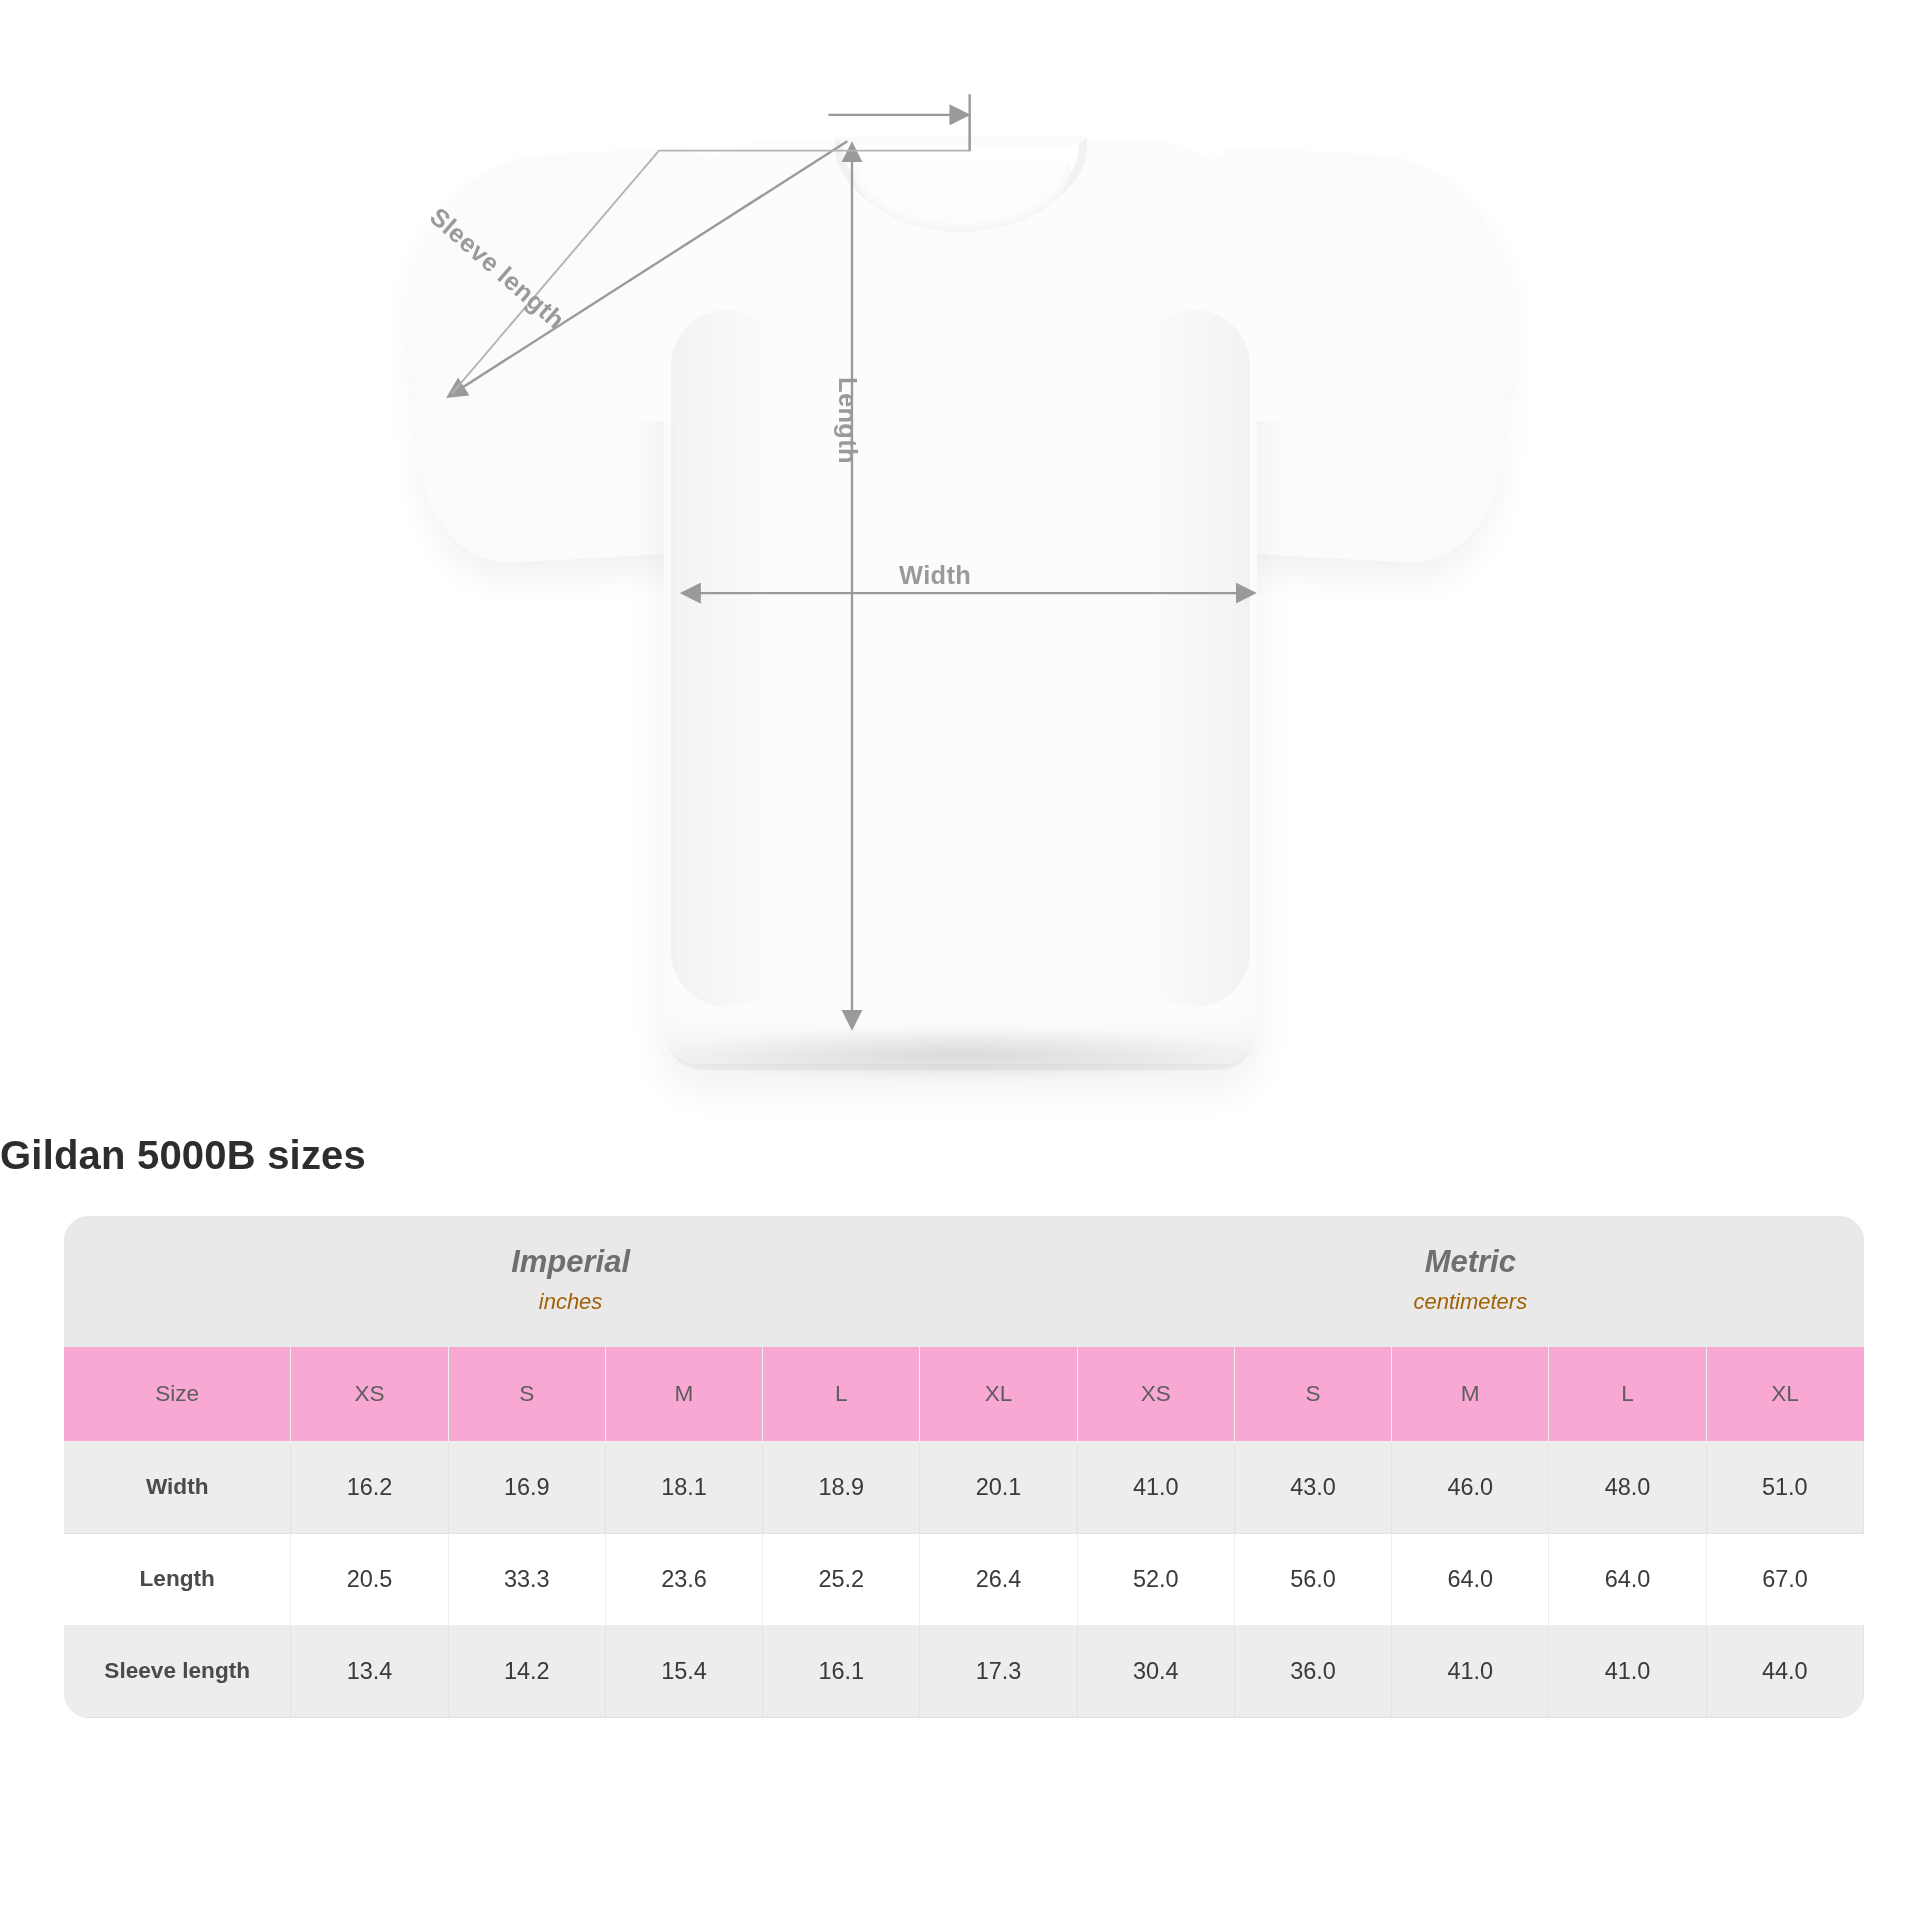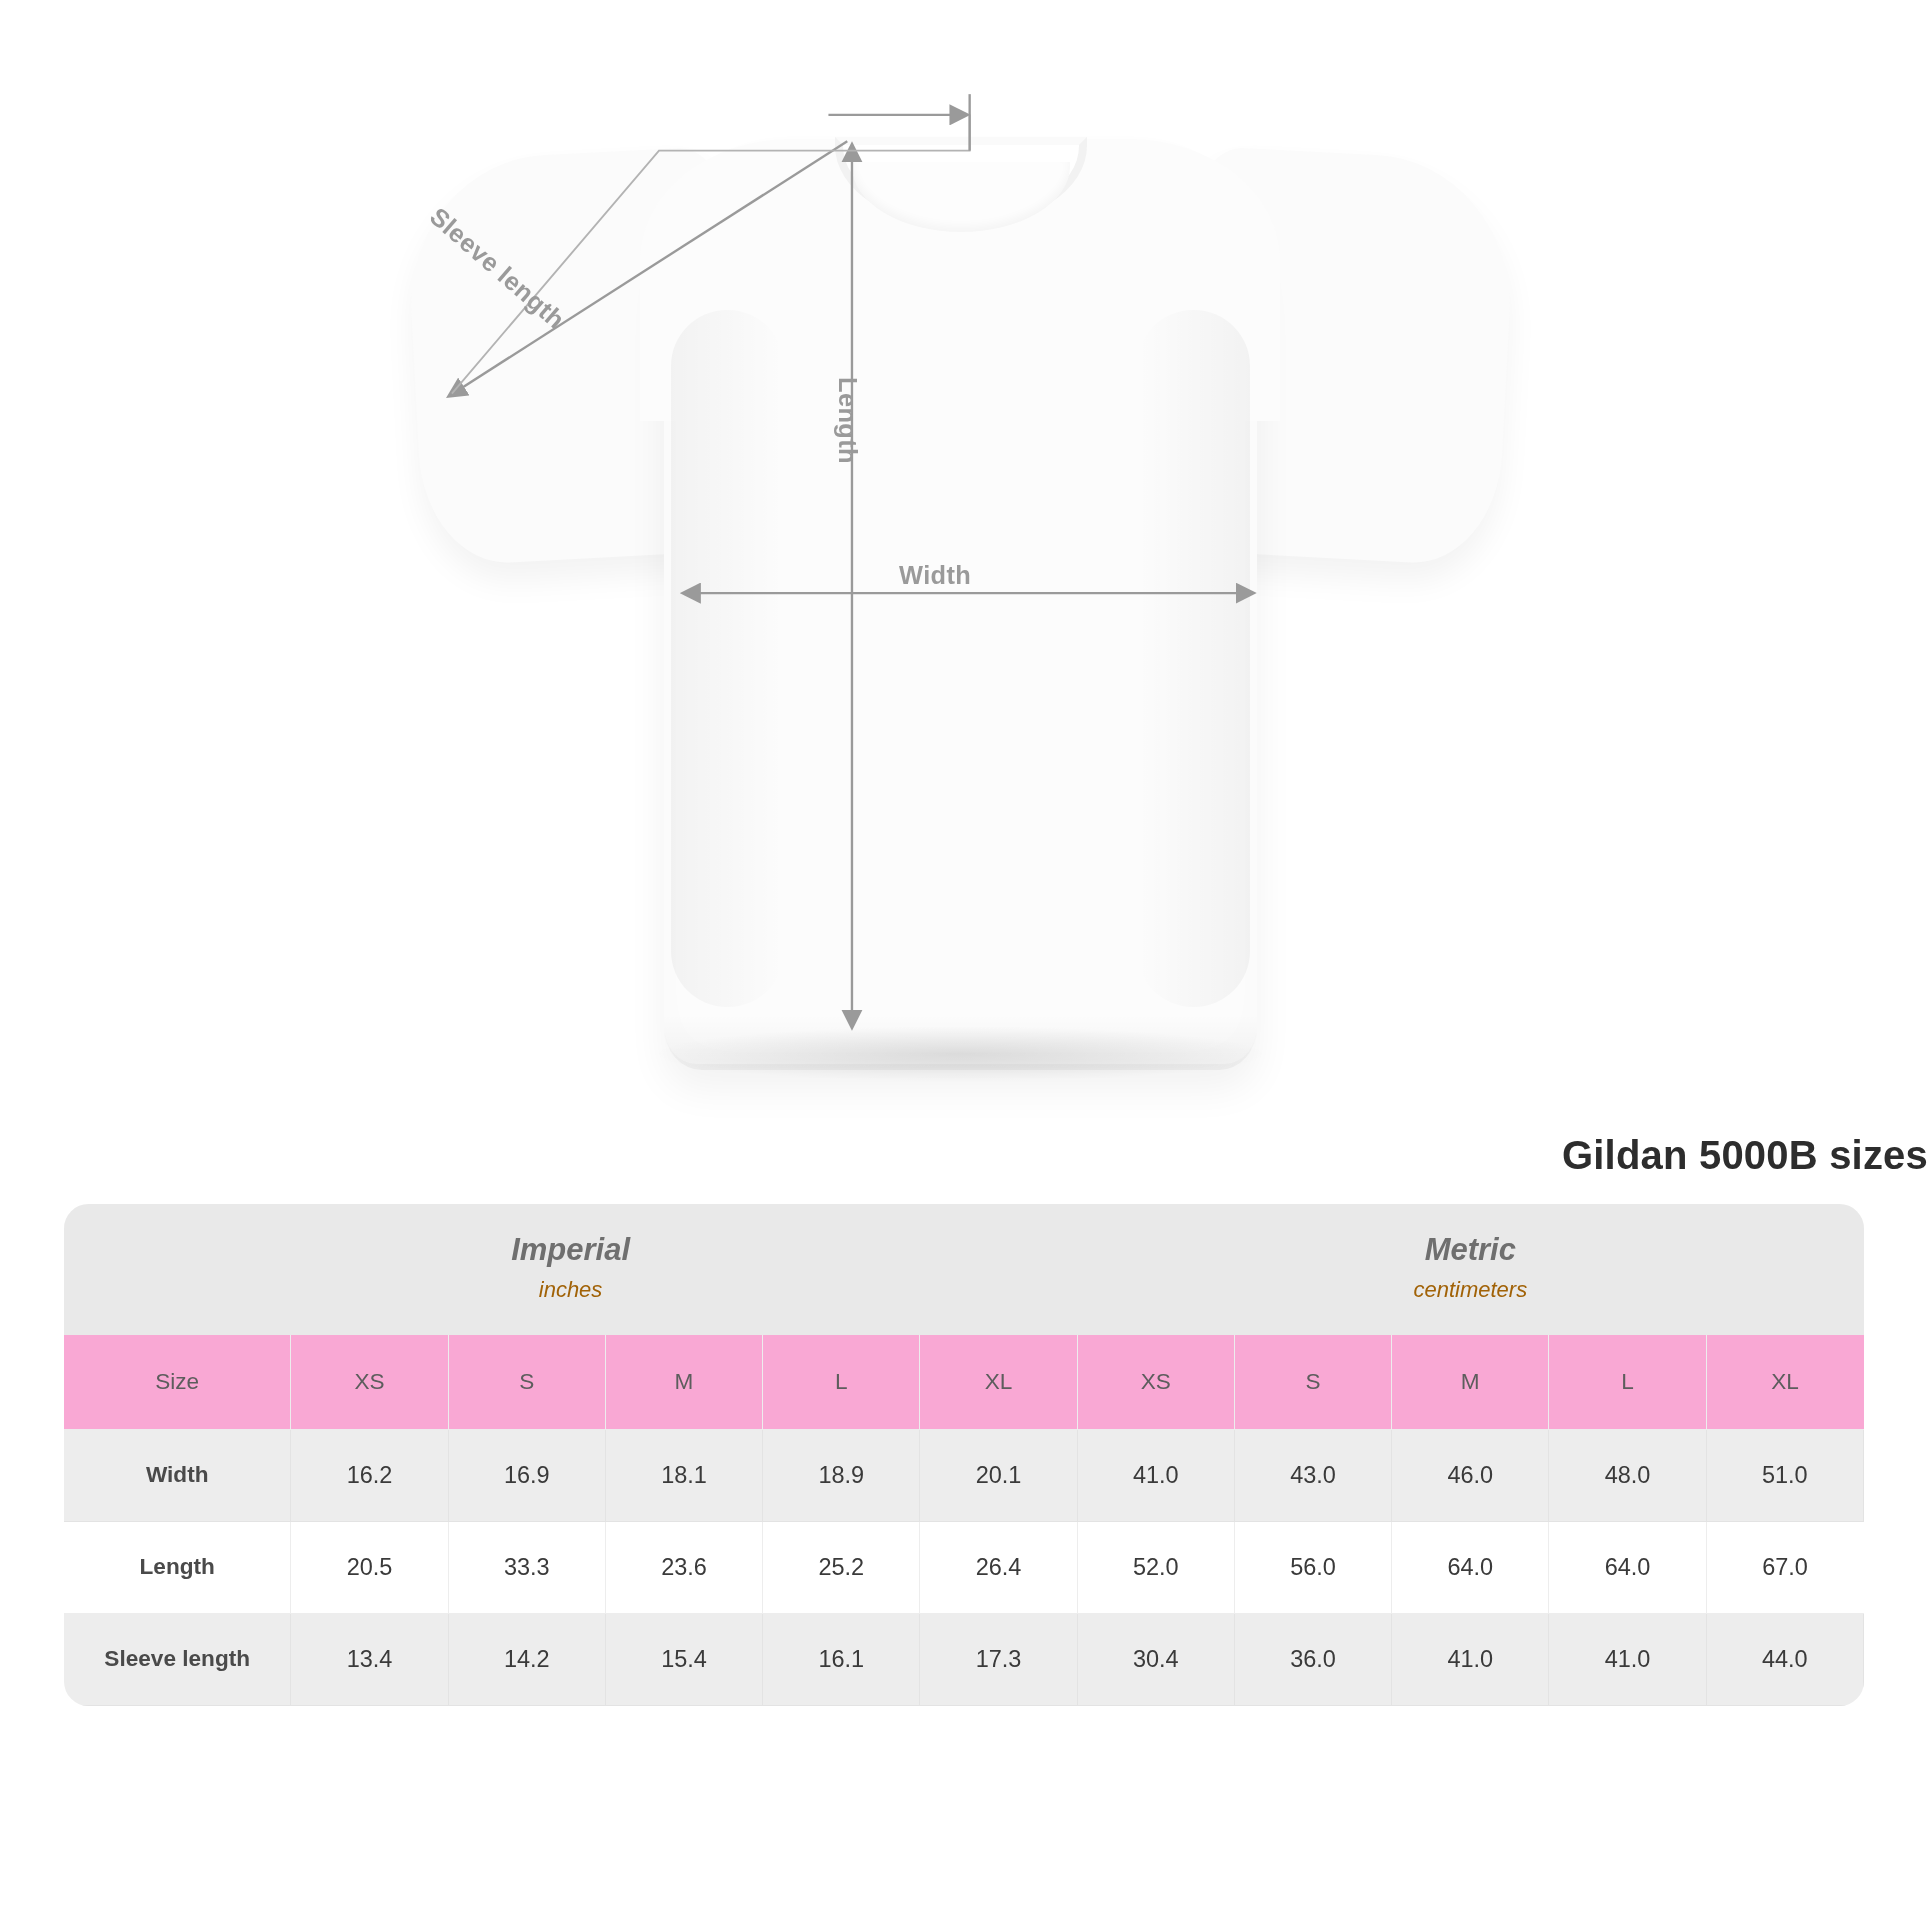--- a/index.html
+++ b/index.html
@@ -141,40 +141,40 @@
     left: 899px; top: 561px;
   }
   .lbl-sleeve {
     left: 443px; top: 202px;
     transform: rotate(41deg);
     transform-origin: left top;
   }
 
   
   .heading-block {
-    text-align: right;
+    text-align: left;
     margin-top: 7.5px;
   }
   .title {
     font-size: 40px;
     font-weight: bold;
     color: #2d2d2d;
     margin: 0;
     letter-spacing: 0.2px;
   }
   .subtitle {
     margin-top: 21px;
     font-size: 23px;
     font-style: italic;
     color: #6e6e6e;
   }
 
   
   .table-wrap {
-    margin: 26px 64px 0 64px;
+    margin: 38px 64px 0 64px;
     border-radius: 24.5px;
     overflow: hidden;
   }
   table.size-table {
     width: 100%;
     border-collapse: collapse;
     table-layout: fixed;
   }
   table.size-table td, table.size-table th {
     text-align: center;

